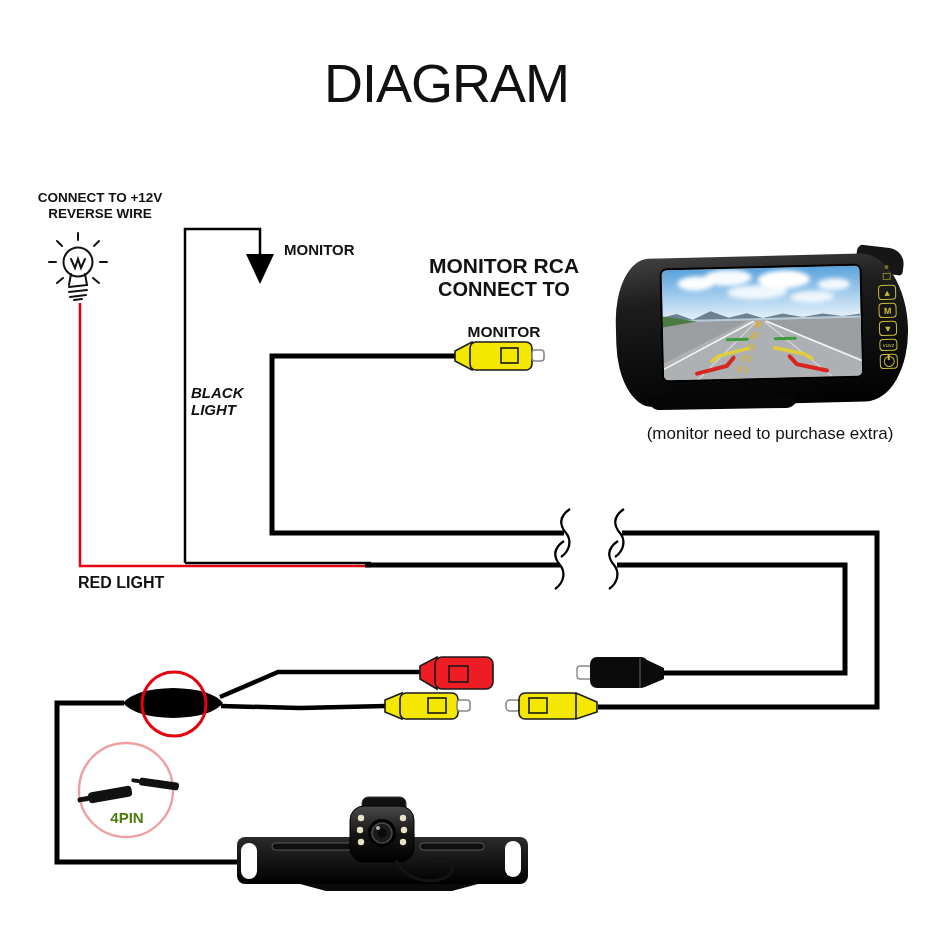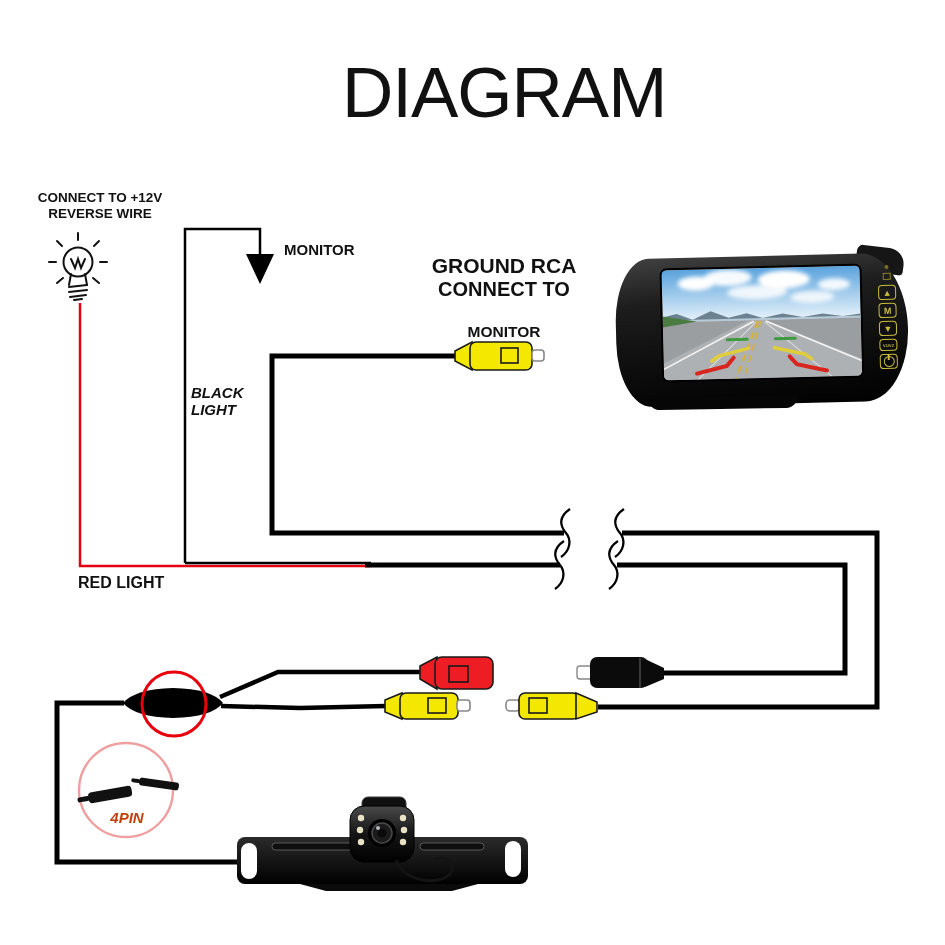--- a/index.html
+++ b/index.html
@@ -225,38 +225,39 @@
       <div class="tbtn small">
           <span>V1/V2</span>
         </div>
       <div class="tbtn">
           <span class="pwr"></span>
         </div>
     </div>
   </div>
   <div class="monitor-base"></div>
 
-  <div class="lbl" style="left:342px;top:52px;font-size:71px;font-weight:400;letter-spacing:-1px;text-align:right;">DIAGRAM</div>
+  <div class="lbl" style="left:324px;top:52px;font-size:54px;font-weight:400;letter-spacing:-1px;text-align:right;">DIAGRAM</div>
 
   <div class="lbl center" style="left:18px;top:190px;width:164px;font-size:13.5px;white-space:normal;">
     <div>CONNECT TO +12V</div>
     <div>REVERSE WIRE</div>
   </div>
 
   <div class="lbl" style="left:284px;top:241px;font-size:15px;">MONITOR</div>
 
   <div class="lbl center" style="left:428px;top:254px;width:152px;white-space:normal;">
-    <div style="font-size:21px;">GROUND RCA</div>
+    <div style="font-size:21px;">MONITOR RCA</div>
     <div style="font-size:20px;">CONNECT TO</div>
     <div style="font-size:15.5px;margin-top:22px;">MONITOR</div>
   </div>
 
   <div class="lbl" style="left:191px;top:384px;font-size:15px;white-space:normal;font-style:italic;">
     <div>BLACK</div>
     <div>LIGHT</div>
   </div>
 
+  <div class="lbl" style="left:630px;top:424px;width:280px;font-weight:400;font-size:17px;text-align:center;">(monitor need to purchase extra)</div>
 
   <div class="lbl" style="left:78px;top:574px;font-size:16px;">RED LIGHT</div>
 
-  <div class="lbl" style="left:99px;top:809px;width:56px;font-size:15px;color:#c2410c;text-align:center;font-style:italic;">4PIN</div>
+  <div class="lbl" style="left:99px;top:809px;width:56px;font-size:15px;color:#4d7c0f;text-align:center;">4PIN</div>
 
 </div>
 
 </body></html>

